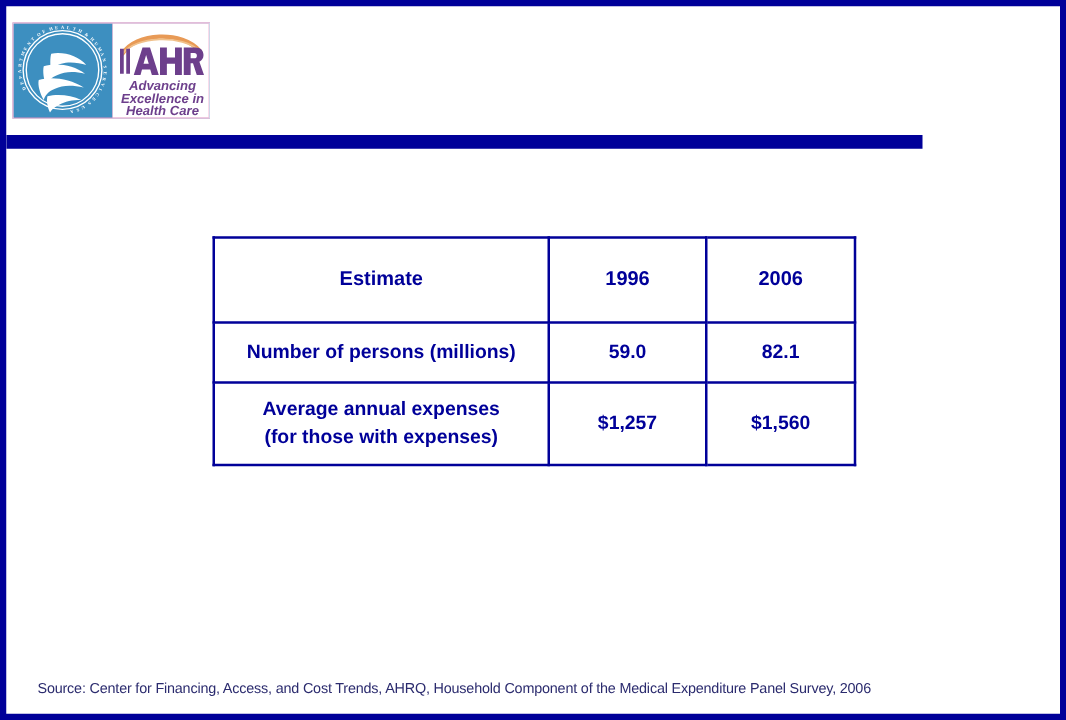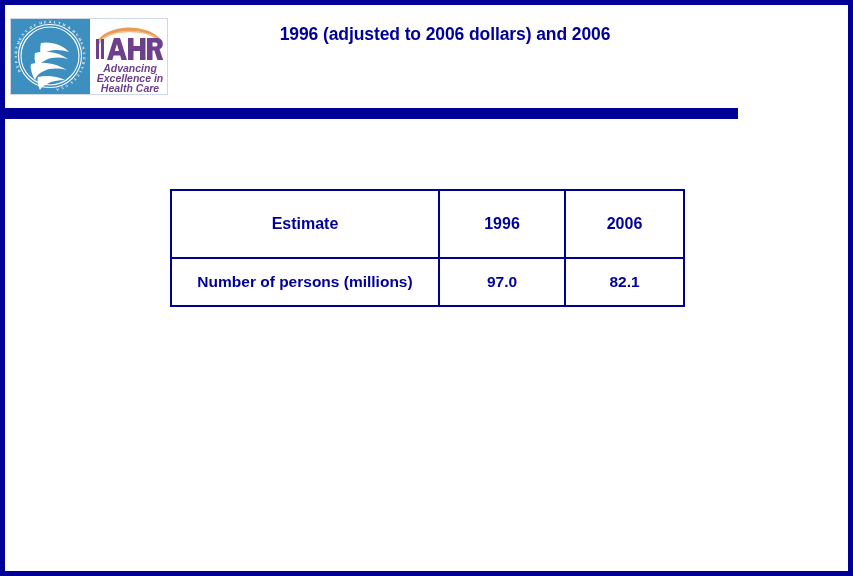--- a/index.html
+++ b/index.html
@@ -193,36 +193,44 @@
           <text x="40" y="53">Advancing</text>
           <text x="40" y="63">Excellence in</text>
           <text x="40" y="73">Health Care</text>
         </g>
       </svg>
     </div>
 
   </div>
 
   <div class="title">
-    <span class="tl">1996 (adjusted to 2006 dollars) and 2006</span>
   </div>
 
   <div class="divider-bar"></div>
 
   <table class="data-table">
     <thead>
       <tr>
         <th class="col-est">Estimate</th>
         <th class="col-1996">1996</th>
         <th class="col-2006">2006</th>
       </tr>
     </thead>
     <tbody>
       <tr>
         <td class="cell-label">Number of persons (millions)</td>
-        <td>97.0</td>
+        <td>59.0</td>
         <td>82.1</td>
+      </tr>
+      <tr class="tall">
+        <td class="cell-label">
+          <div>Average annual expenses</div>
+          <div>(for those with expenses)</div>
+        </td>
+        <td>$1,257</td>
+        <td>$1,560</td>
       </tr>
     </tbody>
   </table>
 
+  <div class="source-note">Source: Center for Financing, Access, and Cost Trends, AHRQ, Household Component of the Medical Expenditure Panel Survey, 2006</div>
 
 </div>
 
 </body></html>

